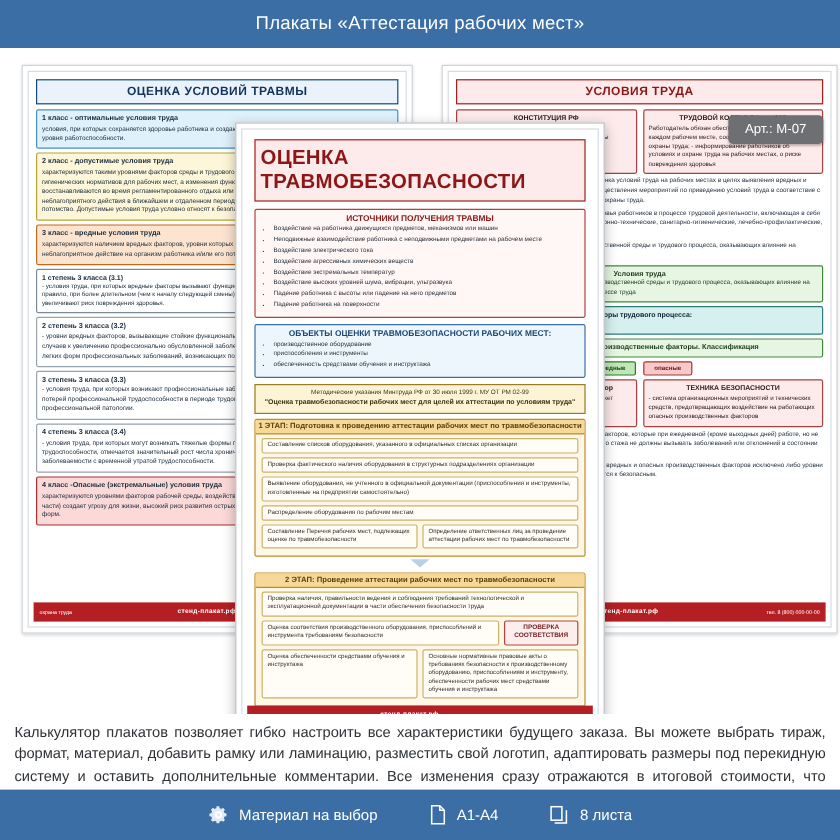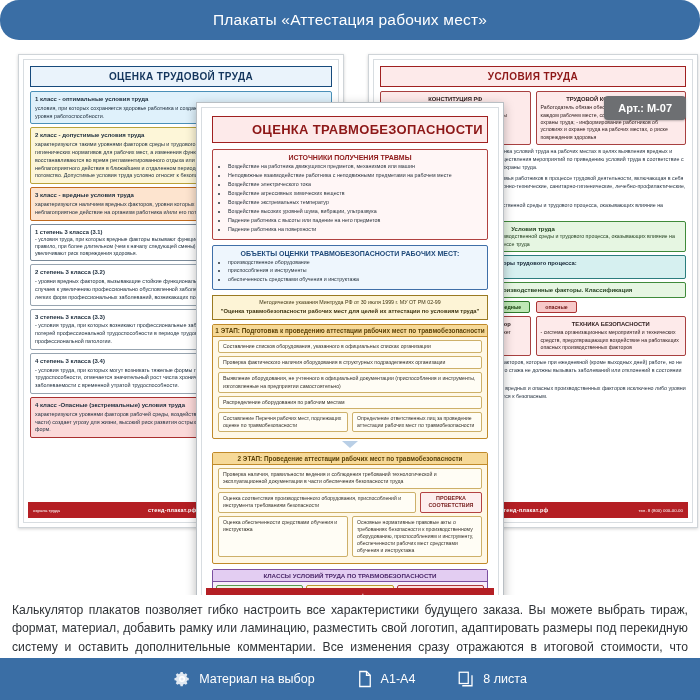--- a/index.html
+++ b/index.html
@@ -9,21 +9,21 @@
     font-family:"Liberation Sans", sans-serif;
     background:#ffffff;
     overflow:hidden;
   }
   .page { position:relative; width:700px; height:700px; }
 
   
   .titlebar {
     height:40px; background:#3a6ea5;
     display:flex; align-items:center; justify-content:center;
-    color:#fff; font-size:15.5px; letter-spacing:.2px;border-radius:19px;
+    color:#fff; font-size:15.5px; letter-spacing:.2px;
   }
 
   
   .stage {
     position:relative;
     height:555px;
     background:#ffffff;
     overflow:hidden;
   }
 
@@ -96,21 +96,21 @@
   }
   .chip.danger { background:#f7c9c9; border-color:#a33; color:#6d1414; }
   .tealbox {
     margin:3px 6px; border:1px solid #2b7d7d; background:#d6f0f0; border-radius:2px;
     padding:3px 4px; font-size:5.2px; line-height:1.42; color:#123;
   }
   .tealbox .bt { font-weight:bold; font-size:5.8px; display:block; text-align:center; }
 
   
   .front .f-title {
-    margin:8px 10px 6px; text-align:right; font-weight:bold; font-size:13px;
+    margin:8px 10px 6px; text-align:left; font-weight:bold; font-size:17px;
     color:#8d1717; letter-spacing:.3px;
     border:1.4px solid #a02020; background:#fdeaea; padding:5px 4px;
   }
   .f-sec {
     margin:5px 10px; border:1px solid #b0413f; border-radius:2px;
     background:#fff6f6; padding:4px 6px;
   }
   .f-sec > .h {
     text-align:center; font-weight:bold; font-size:7px; color:#8d1717; margin-bottom:2px;
   }
@@ -176,21 +176,21 @@
   .redbar {
     position:absolute; left:4px; right:4px; bottom:4px; height:16px;
     background:#b41f24; display:flex; align-items:center; justify-content:space-between;
     padding:0 5px; color:#fff; font-size:4.4px;
   }
   .redbar .site { font-weight:bold; font-size:5.4px; letter-spacing:.3px; }
 
   
   .artbadge {
     position:absolute; right:14px; top:56px; z-index:20;
-    background:#6d6f72; color:#fff; font-size:11px; font-weight:bold;
+    background:#6d6f72; color:#fff; font-size:11px; font-weight:normal;
     padding:6px 14px; border-radius:4px; box-shadow:0 1px 2px rgba(0,0,0,.25);
   }
 
   
   .desc {
     padding:6px 12px 0; font-size:12.2px; line-height:1.5; color:#2f3337;
     text-align:justify;
   }
 
   
@@ -211,21 +211,21 @@
   <div class="titlebar">
     <span>Плакаты «Аттестация рабочих мест»</span>
   </div>
 
   <div class="stage">
 
     <div class="artbadge">Арт.: М-07</div>
 
     <div class="poster left">
       <div class="poster-inner">
-        <div class="p-head">ОЦЕНКА ТРУДОВОЙ ТРУДА</div>
+        <div class="p-head">ОЦЕНКА УСЛОВИЙ ТРАВМЫ</div>
 
         <div class="blk cy">
           <span class="bt">1 класс - оптимальные условия труда</span>
           <span>условия, при которых сохраняется здоровье работника и создаются предпосылки для поддержания высокого уровня работоспособности.</span>
         </div>
 
         <div class="blk ye">
           <span class="bt">2 класс - допустимые условия труда</span>
           <span>характеризуются такими уровнями факторов среды и трудового процесса, которые не превышают установленных гигиенических нормативов для рабочих мест, а изменения функционального состояния организма восстанавливаются во время регламентированного отдыха или к началу следующей смены и не оказывают неблагоприятного действия в ближайшем и отдаленном периоде на состояние здоровья работников и их потомство. Допустимые условия труда условно относят к безопасным.</span>
         </div>

